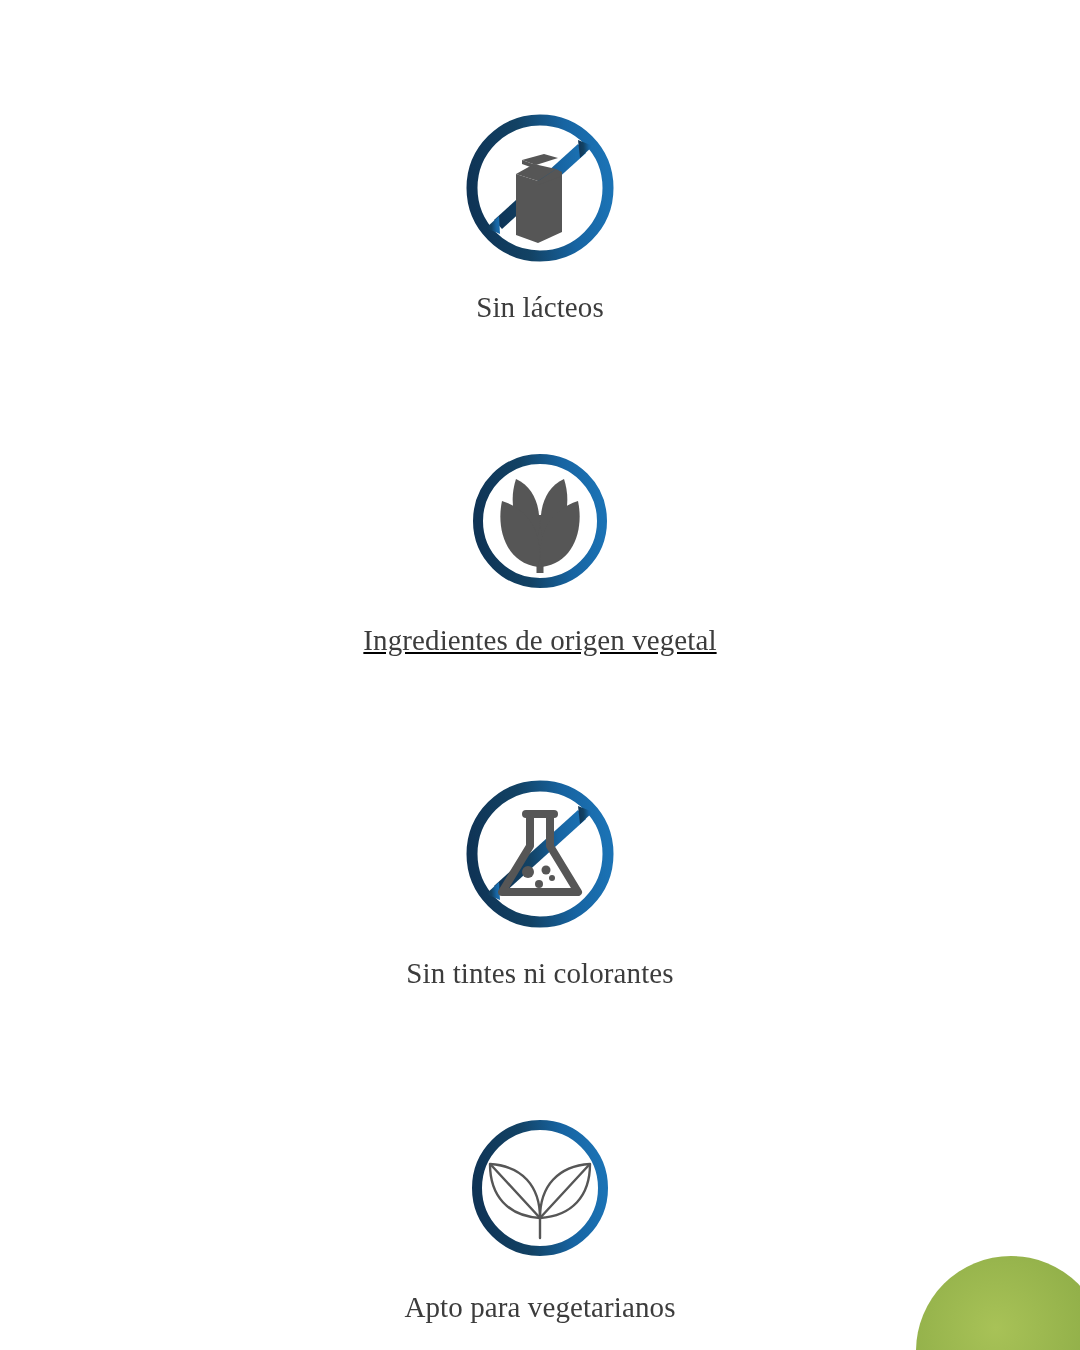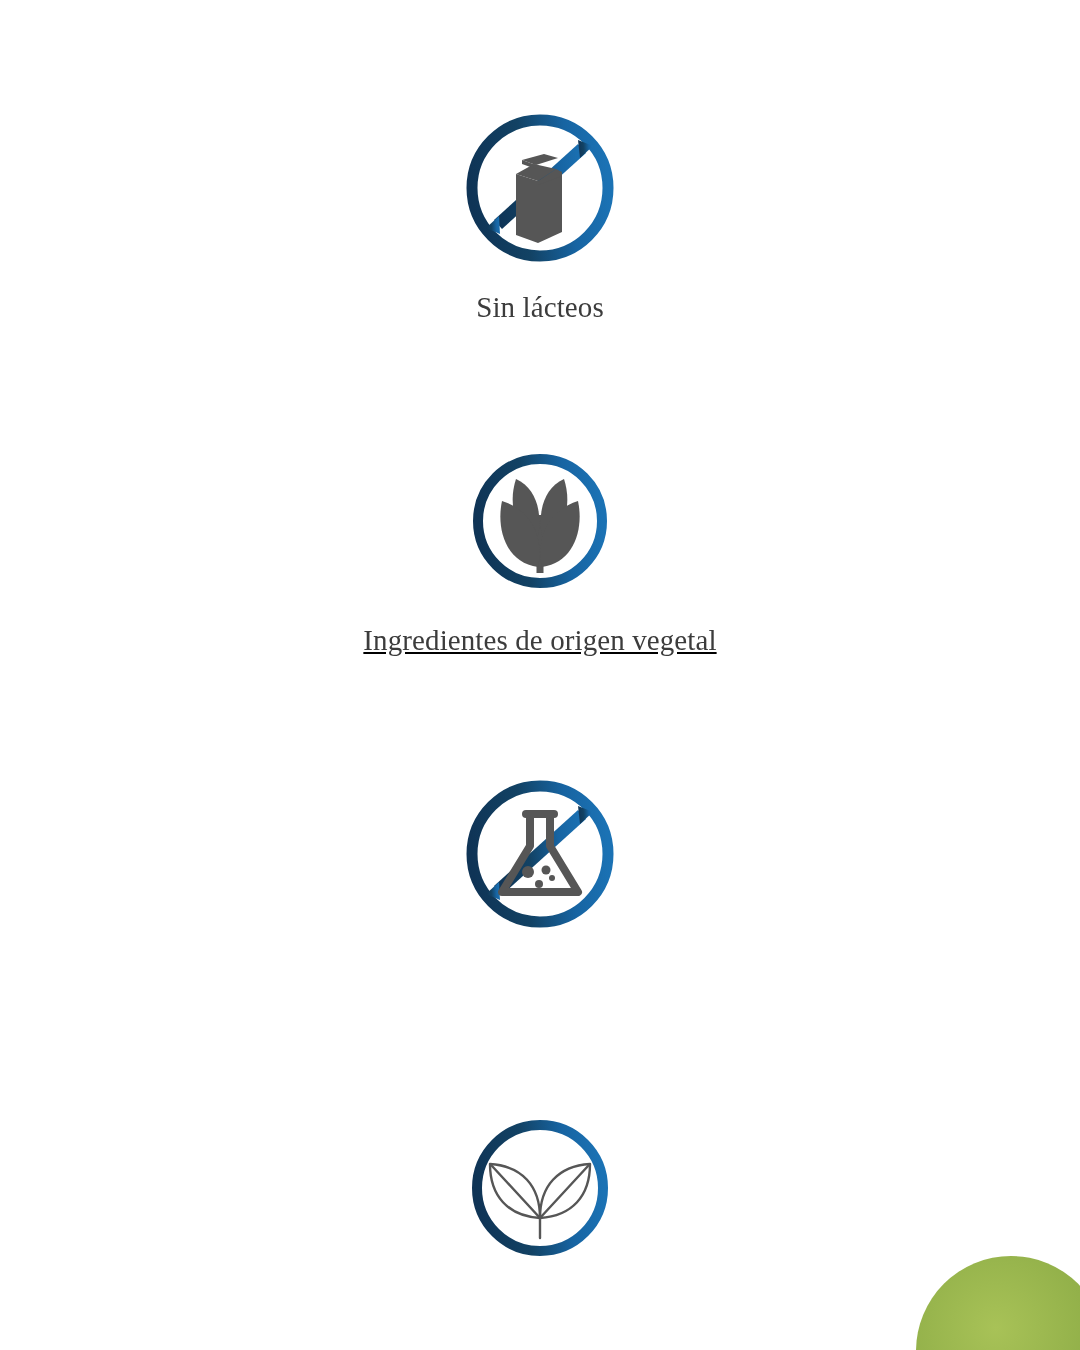--- a/index.html
+++ b/index.html
@@ -149,20 +149,21 @@
         <path d="M70 40 L90 40 L90 72 L118 118 L42 118 L70 72 Z"></path>
         <line x1="66" y1="40" x2="94" y2="40"></line>
       </g>
       <g fill="#565656">
         <circle cx="68" cy="98" r="6"></circle>
         <circle cx="86" cy="96" r="4.5"></circle>
         <circle cx="92" cy="104" r="3"></circle>
         <circle cx="79" cy="110" r="4"></circle>
       </g>
     </svg>
+    <div class="badge-label">Sin tintes ni colorantes</div>
   </div>
 
   <div class="badge badge-4">
     <svg class="badge-icon" viewBox="0 0 160 160">
       <defs>
         <linearGradient id="ringGrad4" x1="0" y1="0.55" x2="1" y2="0.45">
           <stop offset="0%" stop-color="#0f3456"></stop>
           <stop offset="38%" stop-color="#124264"></stop>
           <stop offset="72%" stop-color="#1764a2"></stop>
           <stop offset="100%" stop-color="#1b72b4"></stop>
@@ -174,17 +175,18 @@
         <path d="M80 110 C 48 108, 30 88, 30 56 C 62 58, 80 78, 80 110 Z"></path>
 
         <path d="M80 110 C 112 108, 130 88, 130 56 C 98 58, 80 78, 80 110 Z"></path>
 
         <line x1="80" y1="110" x2="32" y2="58"></line>
         <line x1="80" y1="110" x2="128" y2="58"></line>
 
         <line x1="80" y1="108" x2="80" y2="130"></line>
       </g>
     </svg>
+    <div class="badge-label">Apto para vegetarianos</div>
   </div>
 
 </div>
 
 <div class="corner-blob"></div>
 
 </body></html>

